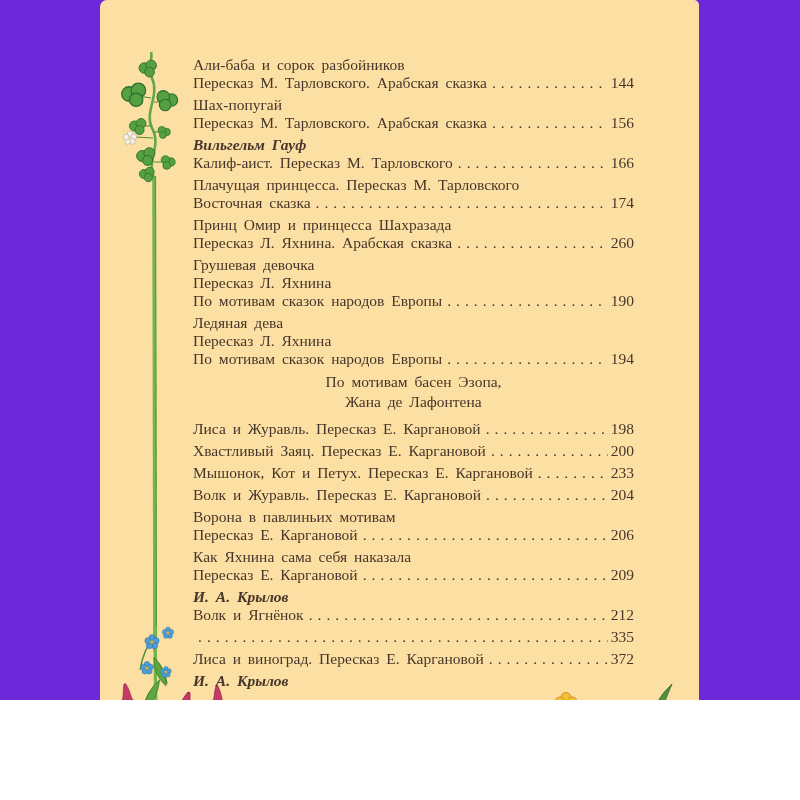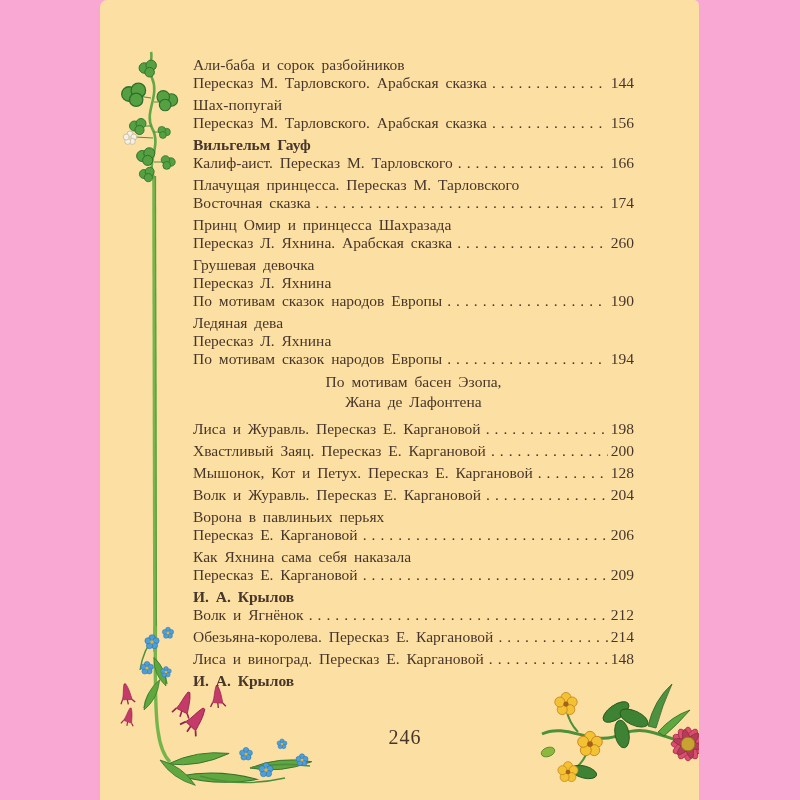--- a/index.html
+++ b/index.html
@@ -2,21 +2,21 @@
 <html style="--paper: #fcdfa2; --ink: #47362b;"><head>
 <meta charset="utf-8">
 <style>
   :root{
     --paper:#fcdfa2;
     --ink:#47362b;
   }
   *{margin:0;padding:0;box-sizing:border-box;}
   html,body{background:#ffffff;}
   body{width:800px;height:800px;font-family:"Liberation Serif","DejaVu Serif",serif;}
-  .photo{position:relative;width:800px;height:800px;background:#f9a8d4;overflow:hidden;}
+  .photo{position:relative;width:800px;height:700px;background:#6d28d9;overflow:hidden;}
   .page{
     position:absolute;left:100px;top:0;width:599px;height:800px;
     background:var(--paper);
     border-radius:7px 5px 0 0;
     overflow:hidden;
   }
   .toc{position:absolute;left:93px;top:56px;width:441px;}
   .entry{margin-bottom:4px;}
   .line{
     display:flex;align-items:baseline;
@@ -25,21 +25,21 @@
   }
   .line .t{white-space:nowrap;}
   .line .dots{
     flex:1 1 auto;overflow:hidden;white-space:nowrap;
     margin-left:5px;margin-right:3px;letter-spacing:5px;color:var(--ink);
   }
   .line .dots::after{
     content:"..................................................................................................";
   }
   .line .pg{white-space:nowrap;}
-  .bold{font-weight:bold;}
+  .bold{font-weight:bold;font-style:italic;}
   .section{margin:2px 0 8px;text-align:center;}
   .section .line{display:block;line-height:20px;}
   .folio{
     position:absolute;left:85px;top:726px;width:440px;
     text-align:center;font-size:20px;color:var(--ink);letter-spacing:1px;
   }
   .deco{position:absolute;pointer-events:none;}
   .deco-stem{left:14px;top:50px;}
   .deco-bl{left:0px;top:626px;}
   .deco-br{left:438px;top:682px;}
@@ -290,33 +290,33 @@
           <div class="line">
             <span class="t">Хвастливый Заяц. Пересказ Е. Каргановой</span>
             <span class="dots"></span>
             <span class="pg">200</span>
           </div>
         </div>
         <div class="entry">
           <div class="line">
             <span class="t">Мышонок, Кот и Петух. Пересказ Е. Каргановой</span>
             <span class="dots"></span>
-            <span class="pg">128</span>
+            <span class="pg">233</span>
           </div>
         </div>
         <div class="entry">
           <div class="line">
             <span class="t">Волк и Журавль. Пересказ Е. Каргановой</span>
             <span class="dots"></span>
             <span class="pg">204</span>
           </div>
         </div>
         <div class="entry">
           <div class="line">
-            <span class="t">Ворона в павлиньих перьях</span>
+            <span class="t">Ворона в павлиньих мотивам</span>
           </div>
           <div class="line">
             <span class="t">Пересказ Е. Каргановой</span>
             <span class="dots"></span>
             <span class="pg">206</span>
           </div>
         </div>
         <div class="entry">
           <div class="line">
             <span class="t">Как Яхнина сама себя наказала</span>
@@ -332,30 +332,29 @@
             <span class="t">И. А. Крылов</span>
           </div>
           <div class="line">
             <span class="t">Волк и Ягнёнок</span>
             <span class="dots"></span>
             <span class="pg">212</span>
           </div>
         </div>
         <div class="entry">
           <div class="line">
-            <span class="t">Обезьяна-королева. Пересказ Е. Каргановой</span>
-            <span class="dots"></span>
-            <span class="pg">214</span>
+            <span class="dots"></span>
+            <span class="pg">335</span>
           </div>
         </div>
         <div class="entry">
           <div class="line">
             <span class="t">Лиса и виноград. Пересказ Е. Каргановой</span>
             <span class="dots"></span>
-            <span class="pg">148</span>
+            <span class="pg">372</span>
           </div>
         </div>
         <div class="entry">
           <div class="line bold">
             <span class="t">И. А. Крылов</span>
           </div>
         </div>
       </div>
 
     <div class="folio">246</div>

